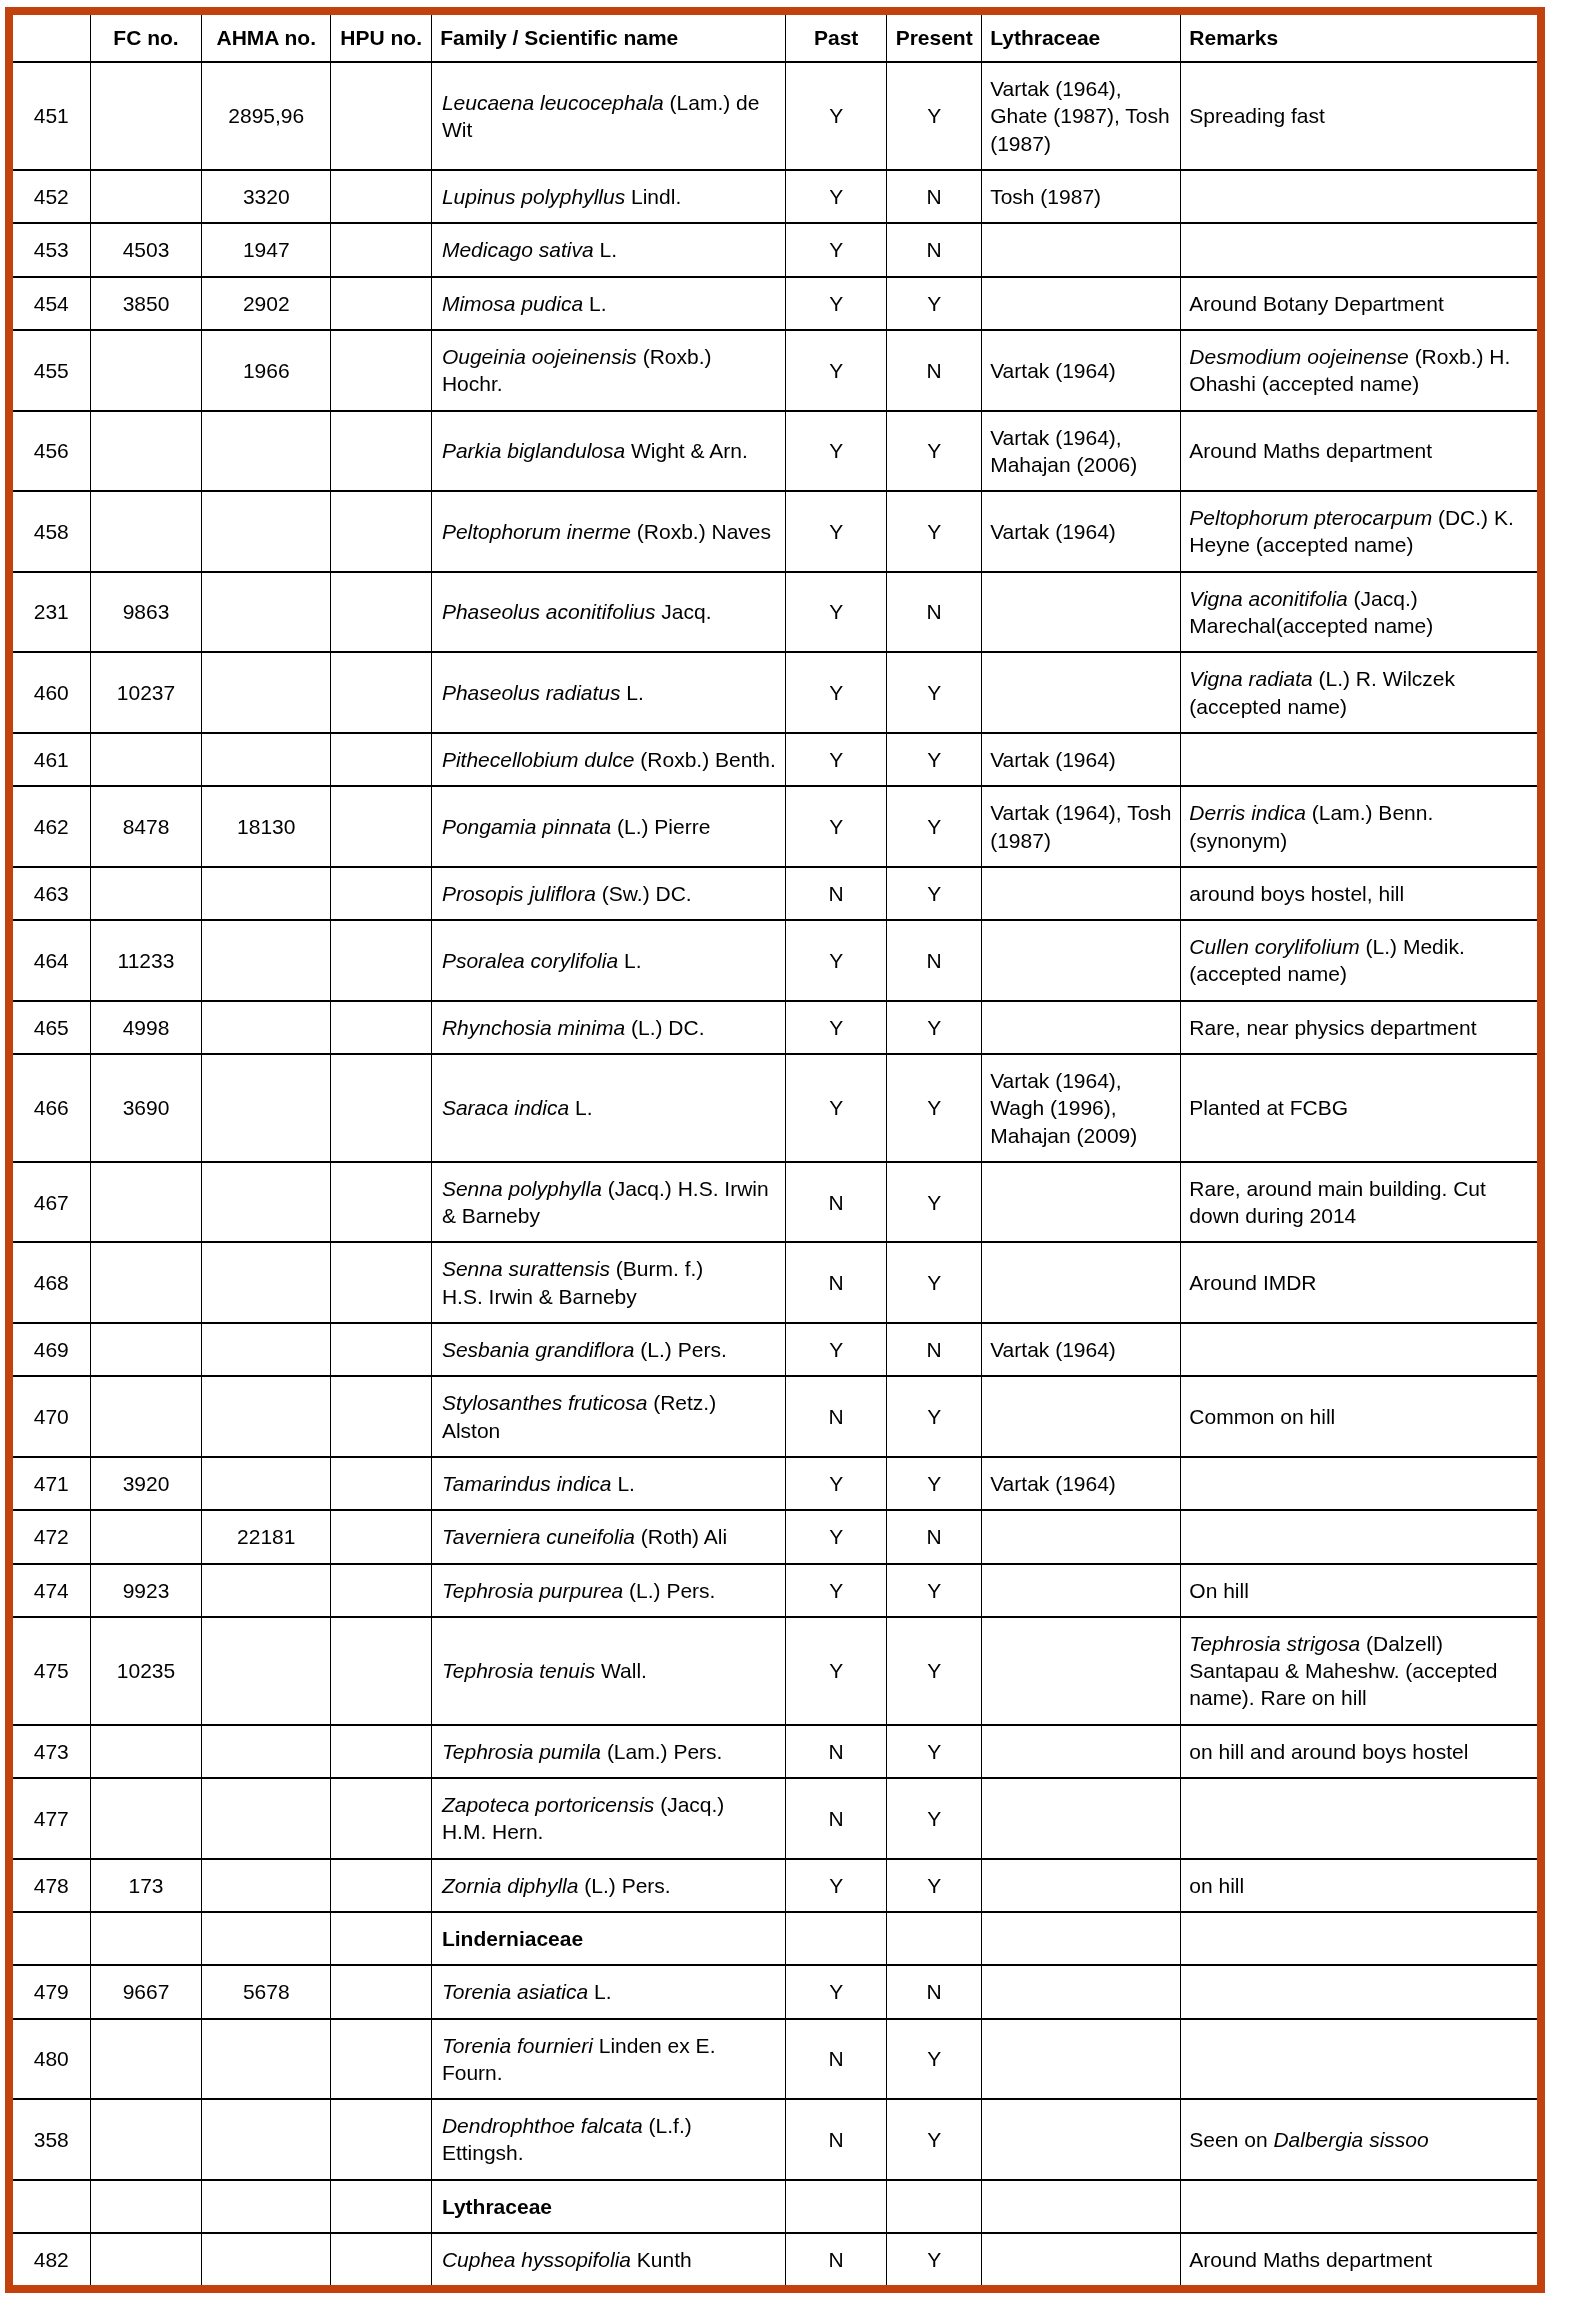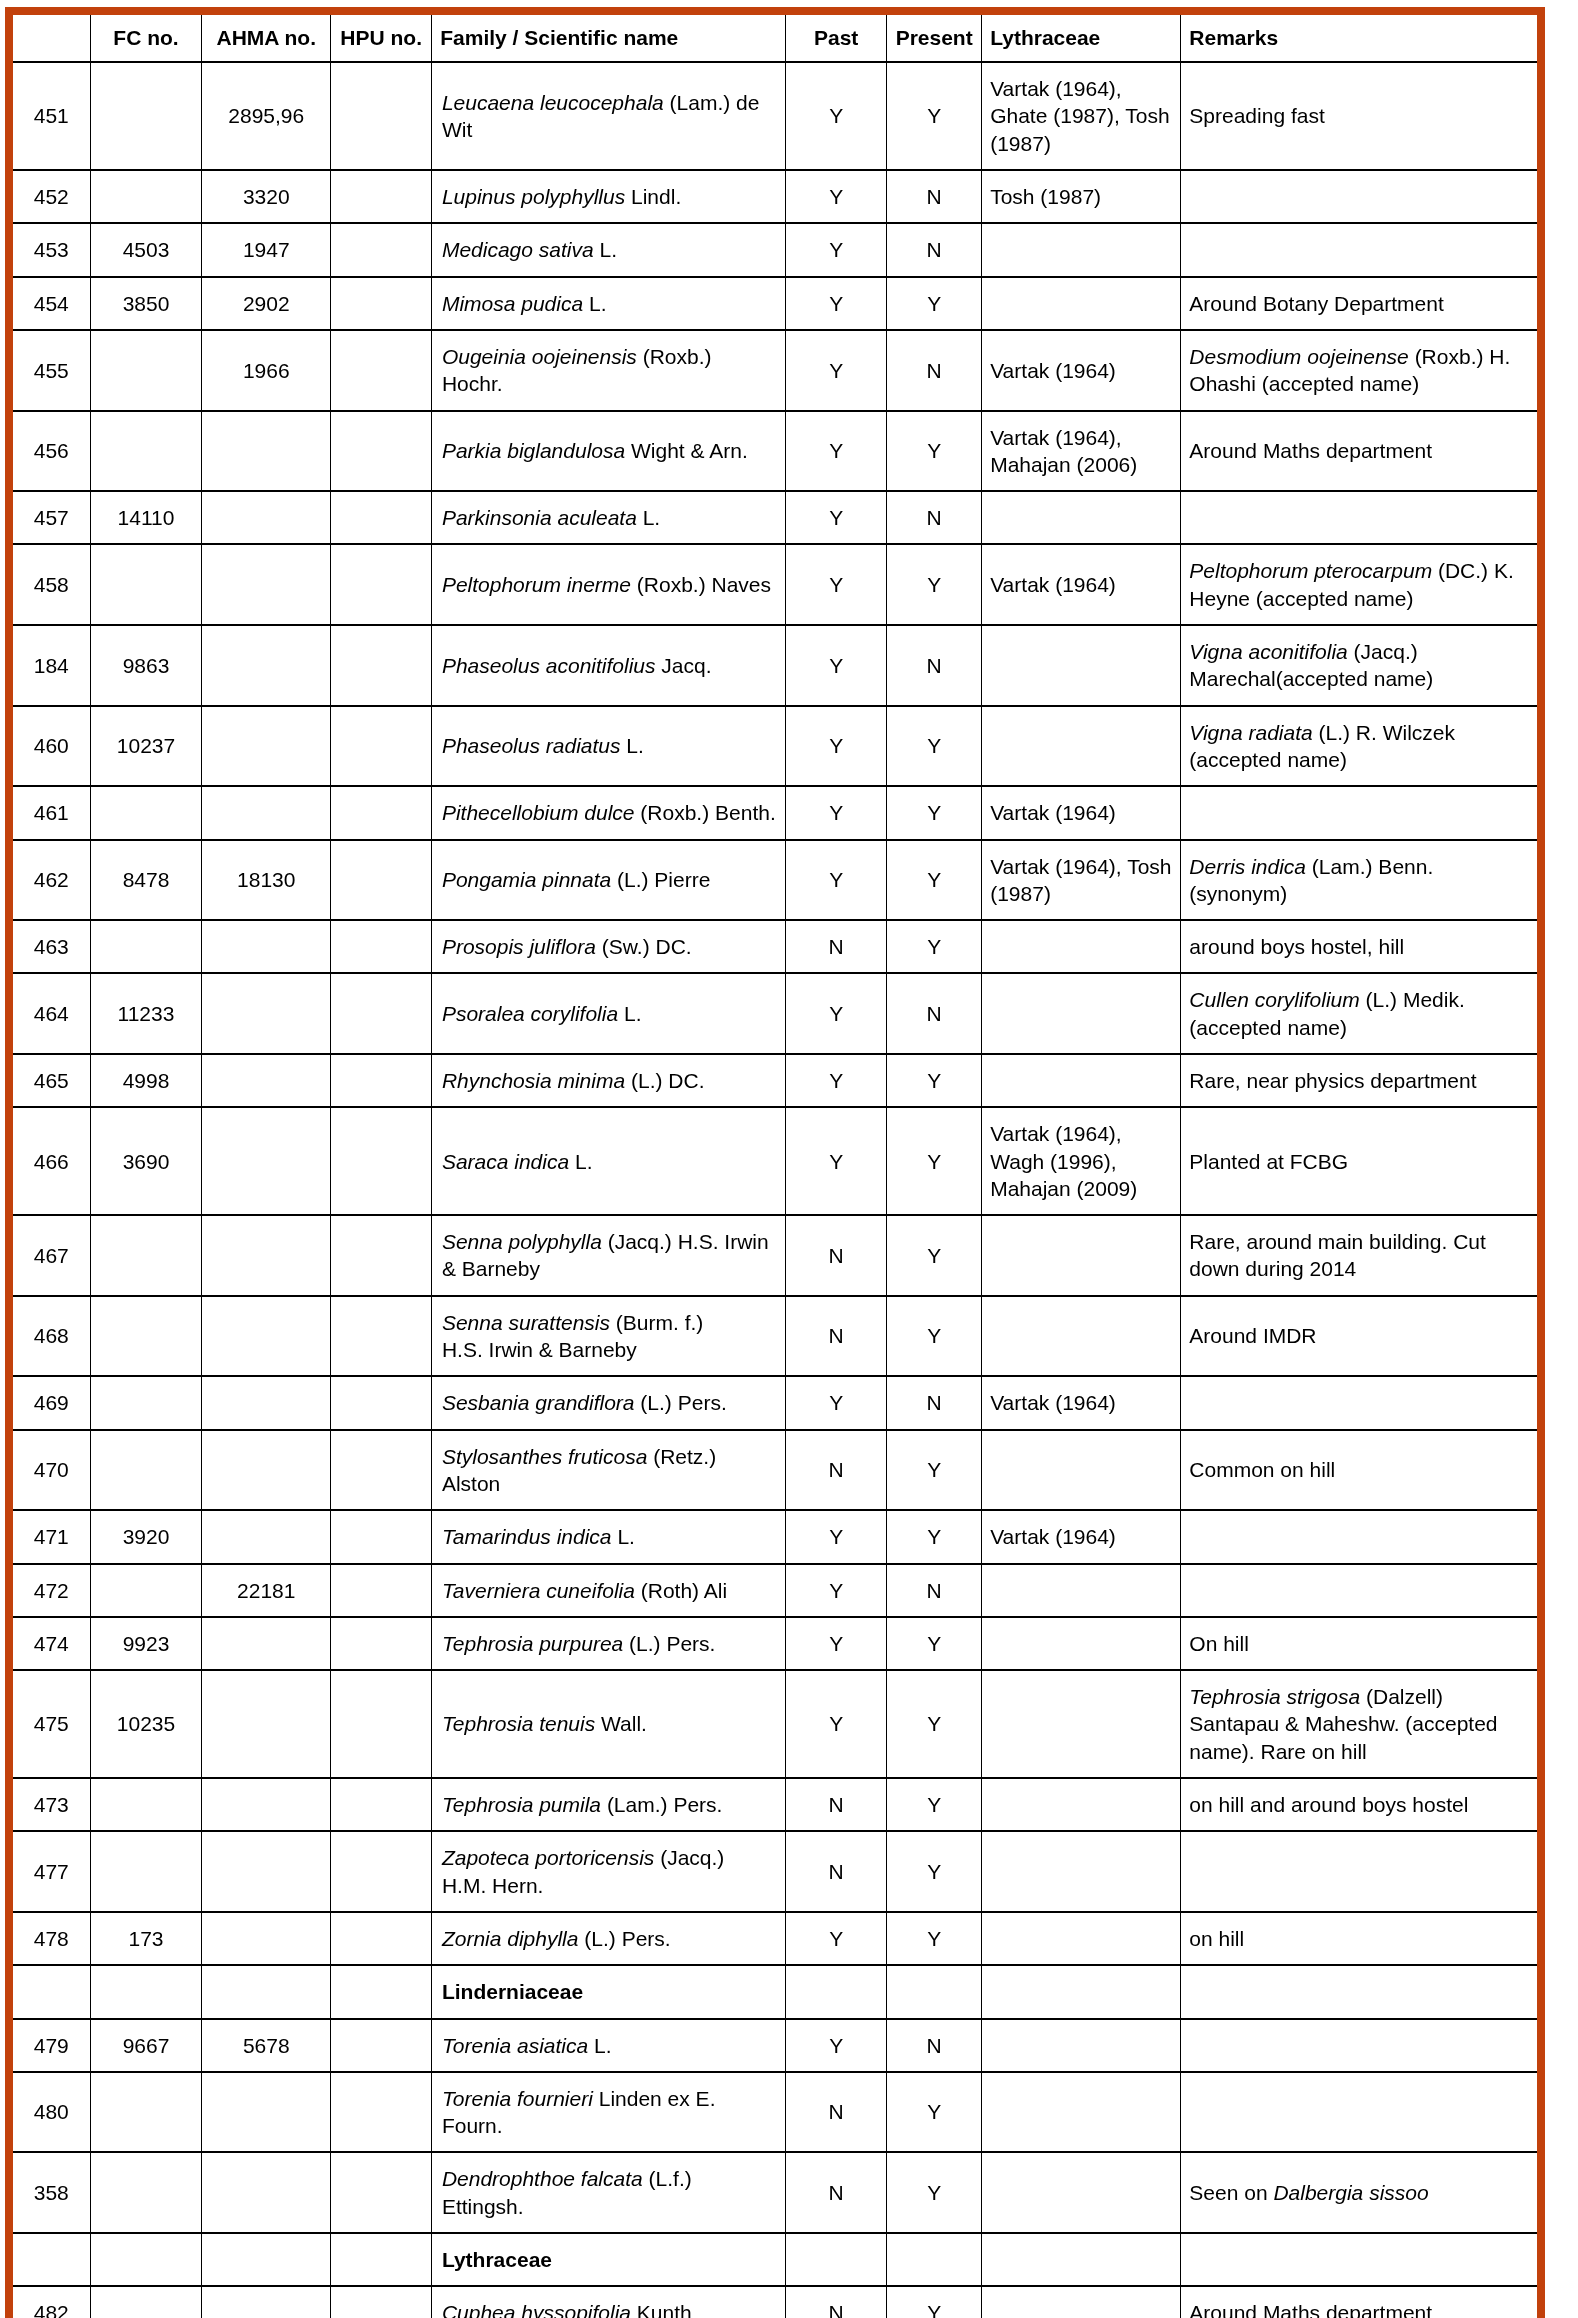--- a/index.html
+++ b/index.html
@@ -127,43 +127,32 @@
           <td class="ac"></td>
           <td class="ac"></td>
           <td class="ac"></td>
           <td class="al name"><span class="it">Parkia biglandulosa</span><span> Wight &amp; Arn.</span></td>
           <td class="ac">Y</td>
           <td class="ac">Y</td>
           <td class="al">Vartak (1964), Mahajan (2006)</td>
           <td class="al"><span>Around Maths department</span></td>
         </tr>
         <tr>
-          <td class="ac">457</td>
-          <td class="ac">14110</td>
-          <td class="ac"></td>
-          <td class="ac"></td>
-          <td class="al name"><span class="it">Parkinsonia aculeata</span><span> L.</span></td>
-          <td class="ac">Y</td>
-          <td class="ac">N</td>
-          <td class="al"></td>
-          <td class="al"></td>
-        </tr>
-        <tr>
           <td class="ac">458</td>
           <td class="ac"></td>
           <td class="ac"></td>
           <td class="ac"></td>
           <td class="al name"><span class="it">Peltophorum inerme</span><span> (Roxb.) Naves</span></td>
           <td class="ac">Y</td>
           <td class="ac">Y</td>
           <td class="al">Vartak (1964)</td>
           <td class="al"><span class="it">Peltophorum pterocarpum</span><span> (DC.) K. Heyne (accepted name)</span></td>
         </tr>
         <tr>
-          <td class="ac">184</td>
+          <td class="ac">231</td>
           <td class="ac">9863</td>
           <td class="ac"></td>
           <td class="ac"></td>
           <td class="al name"><span class="it">Phaseolus aconitifolius</span><span> Jacq.</span></td>
           <td class="ac">Y</td>
           <td class="ac">N</td>
           <td class="al"></td>
           <td class="al"><span class="it">Vigna aconitifolia</span><span> (Jacq.) Marechal(accepted name)</span></td>
         </tr>
         <tr>

